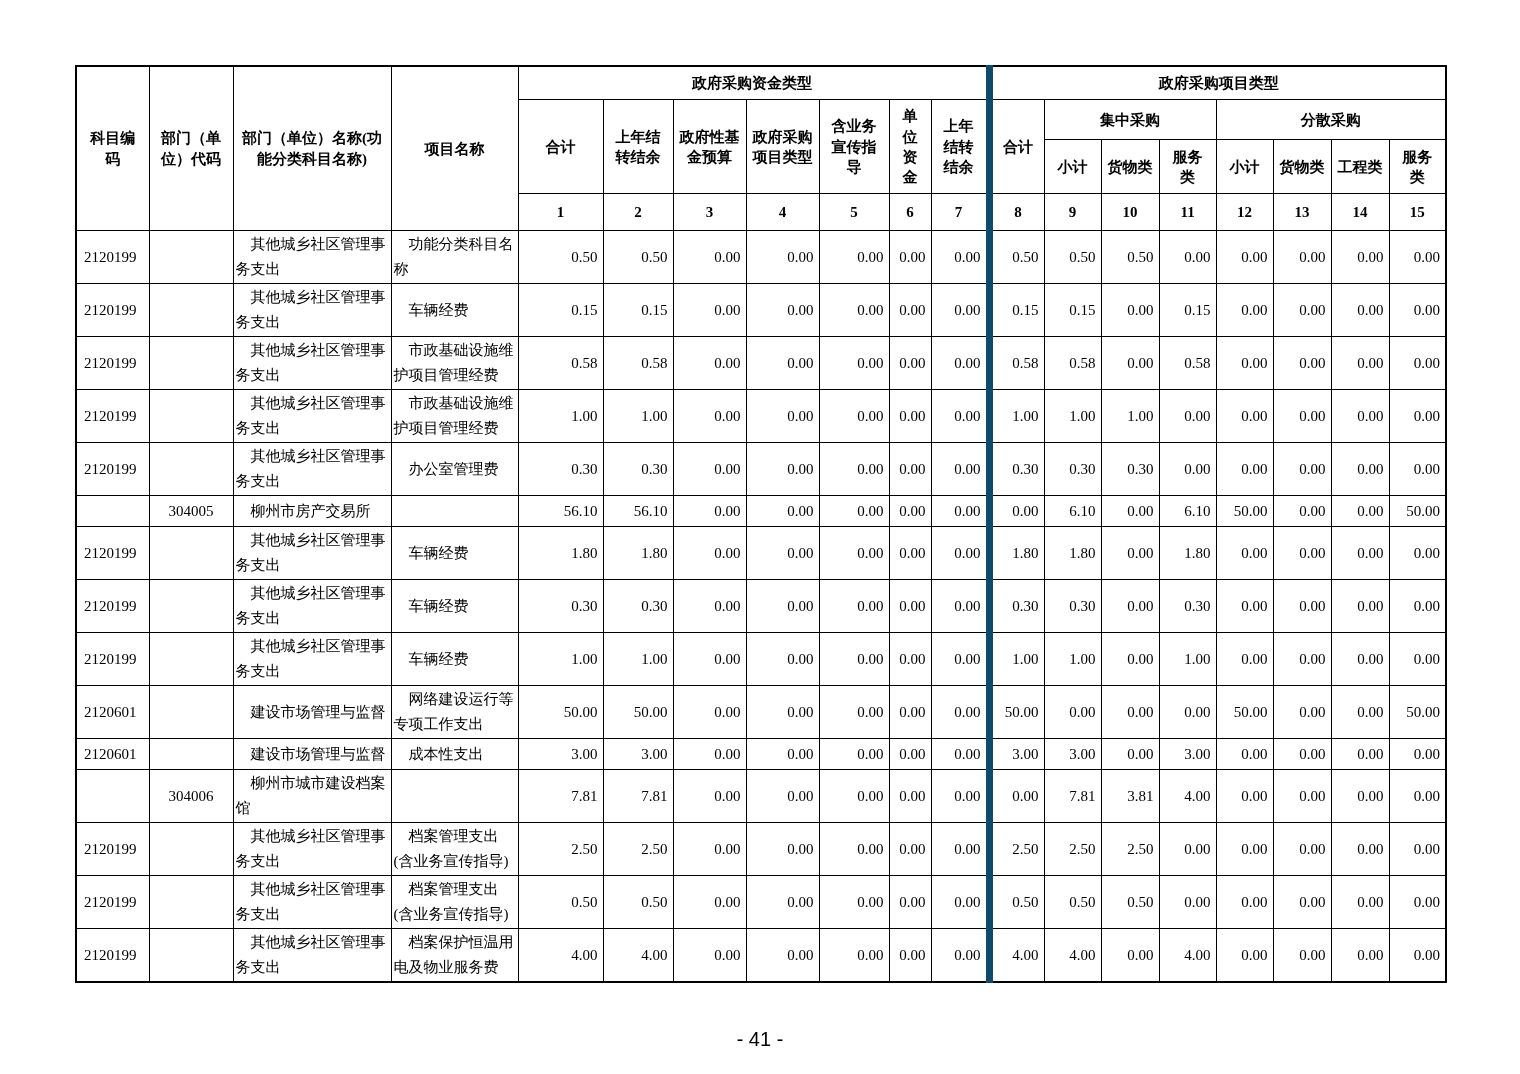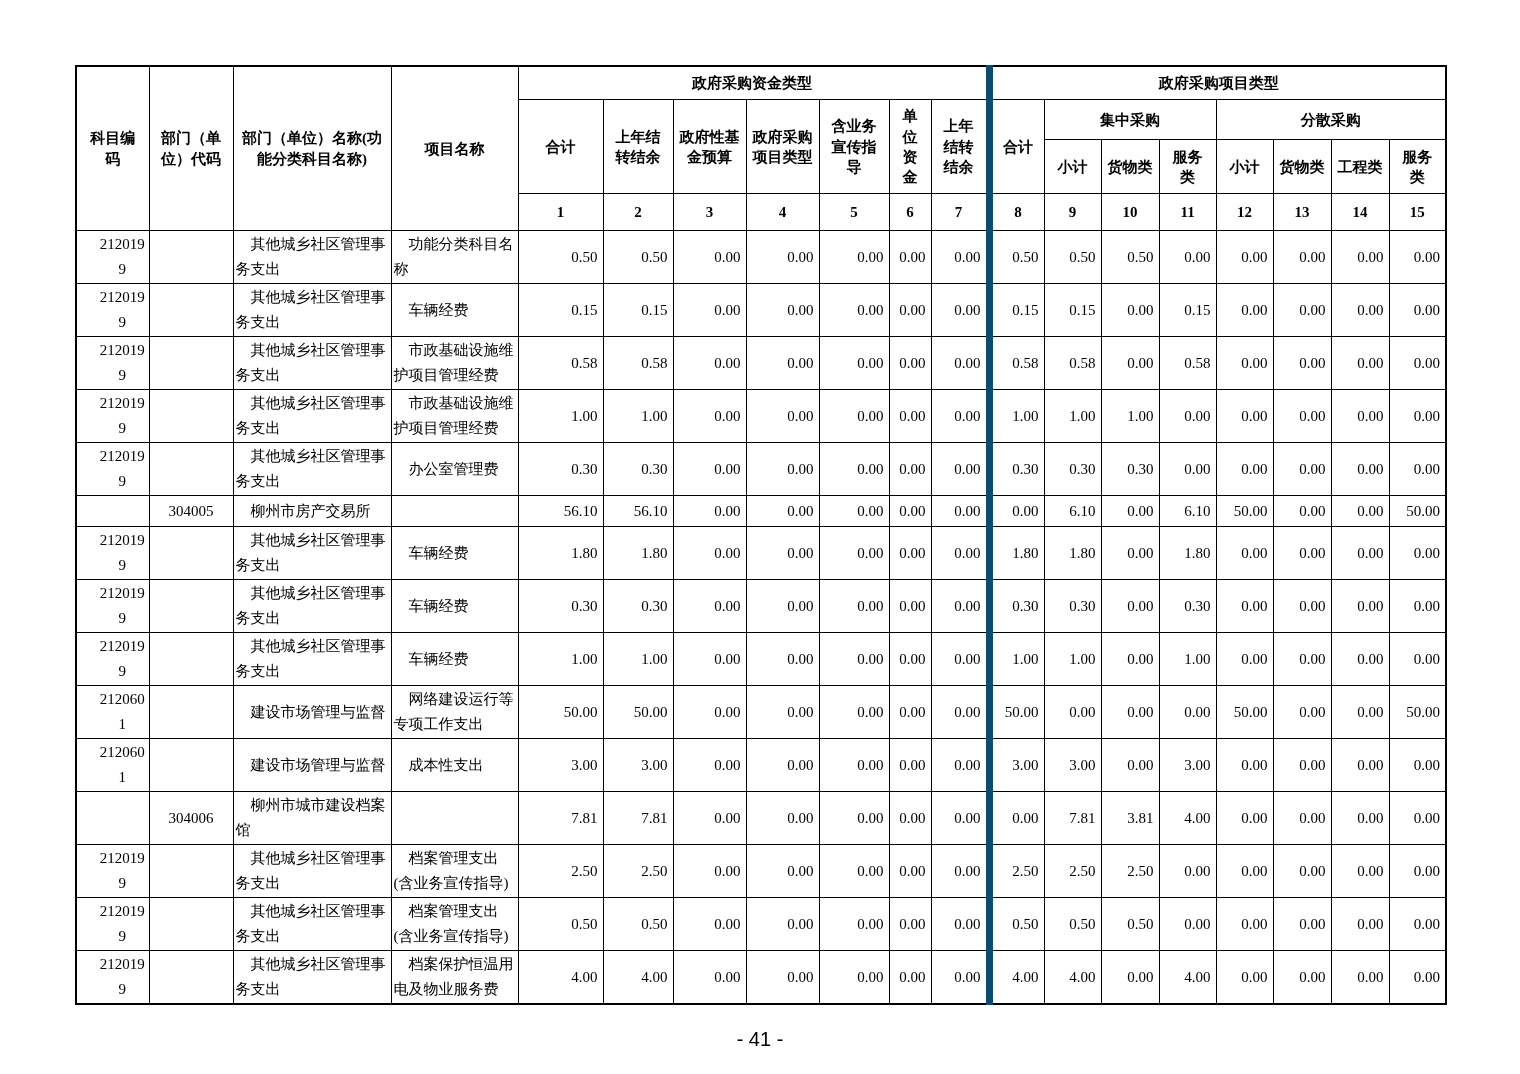--- a/index.html
+++ b/index.html
@@ -16,21 +16,21 @@
   }
   tr.group-row th.group{height:20px;}
   tr.sub-row-1 th{height:27px;}
   tr.sub-row-2 th{height:29px;margin-top:6px;}
   tr.num-row th{height:24px;}
   tbody td{
     font-size:15px;line-height:25px;vertical-align:middle;
     height:28px;padding:1px 2px;
   }
   td.num{text-align:right;padding-right:5px;}
-  td.code{text-align:center;padding-left:21px;}
+  td.code{text-align:left;padding-left:7px;}
   td.dept-code{text-align:center;}
   td.txt{text-align:left;text-indent:1em;}
   .thickL{border-left:7px solid #0c4a6e;margin-left:12px;}
   .page-num{
     position:absolute;left:0;width:1520px;top:1028px;text-align:center;
     font-family:"Liberation Sans","DejaVu Sans",sans-serif;font-size:20px;
   }
 </style>
 </head>
 <body>

